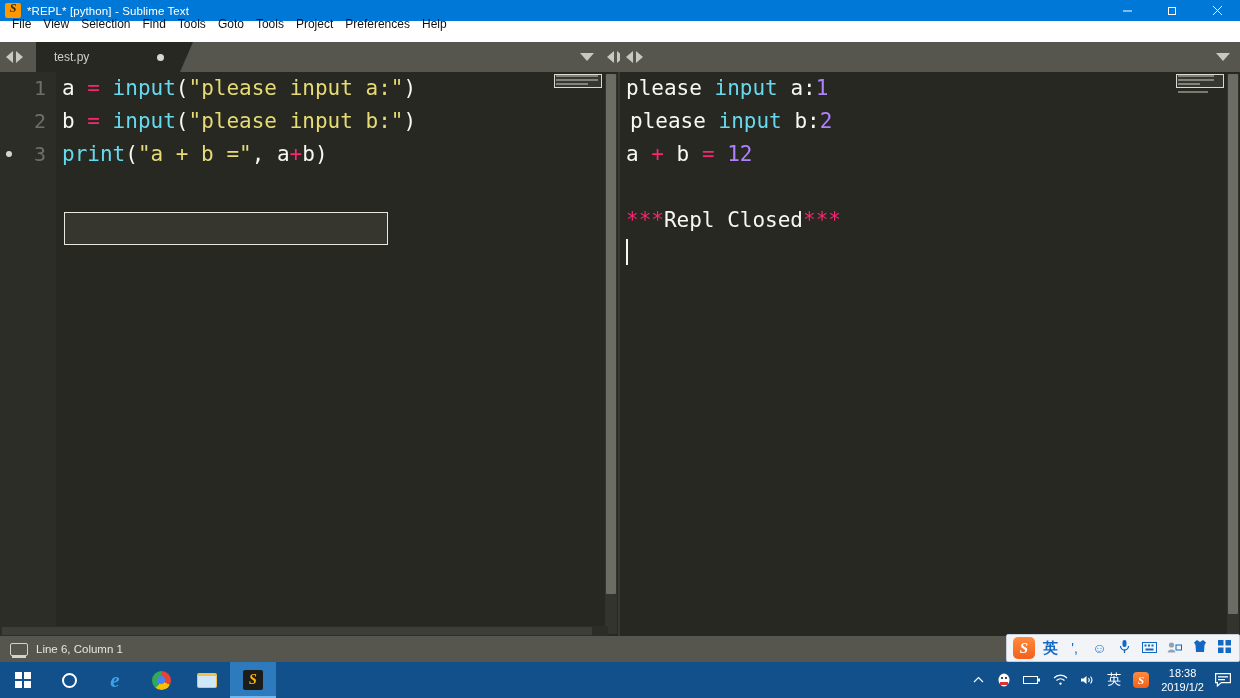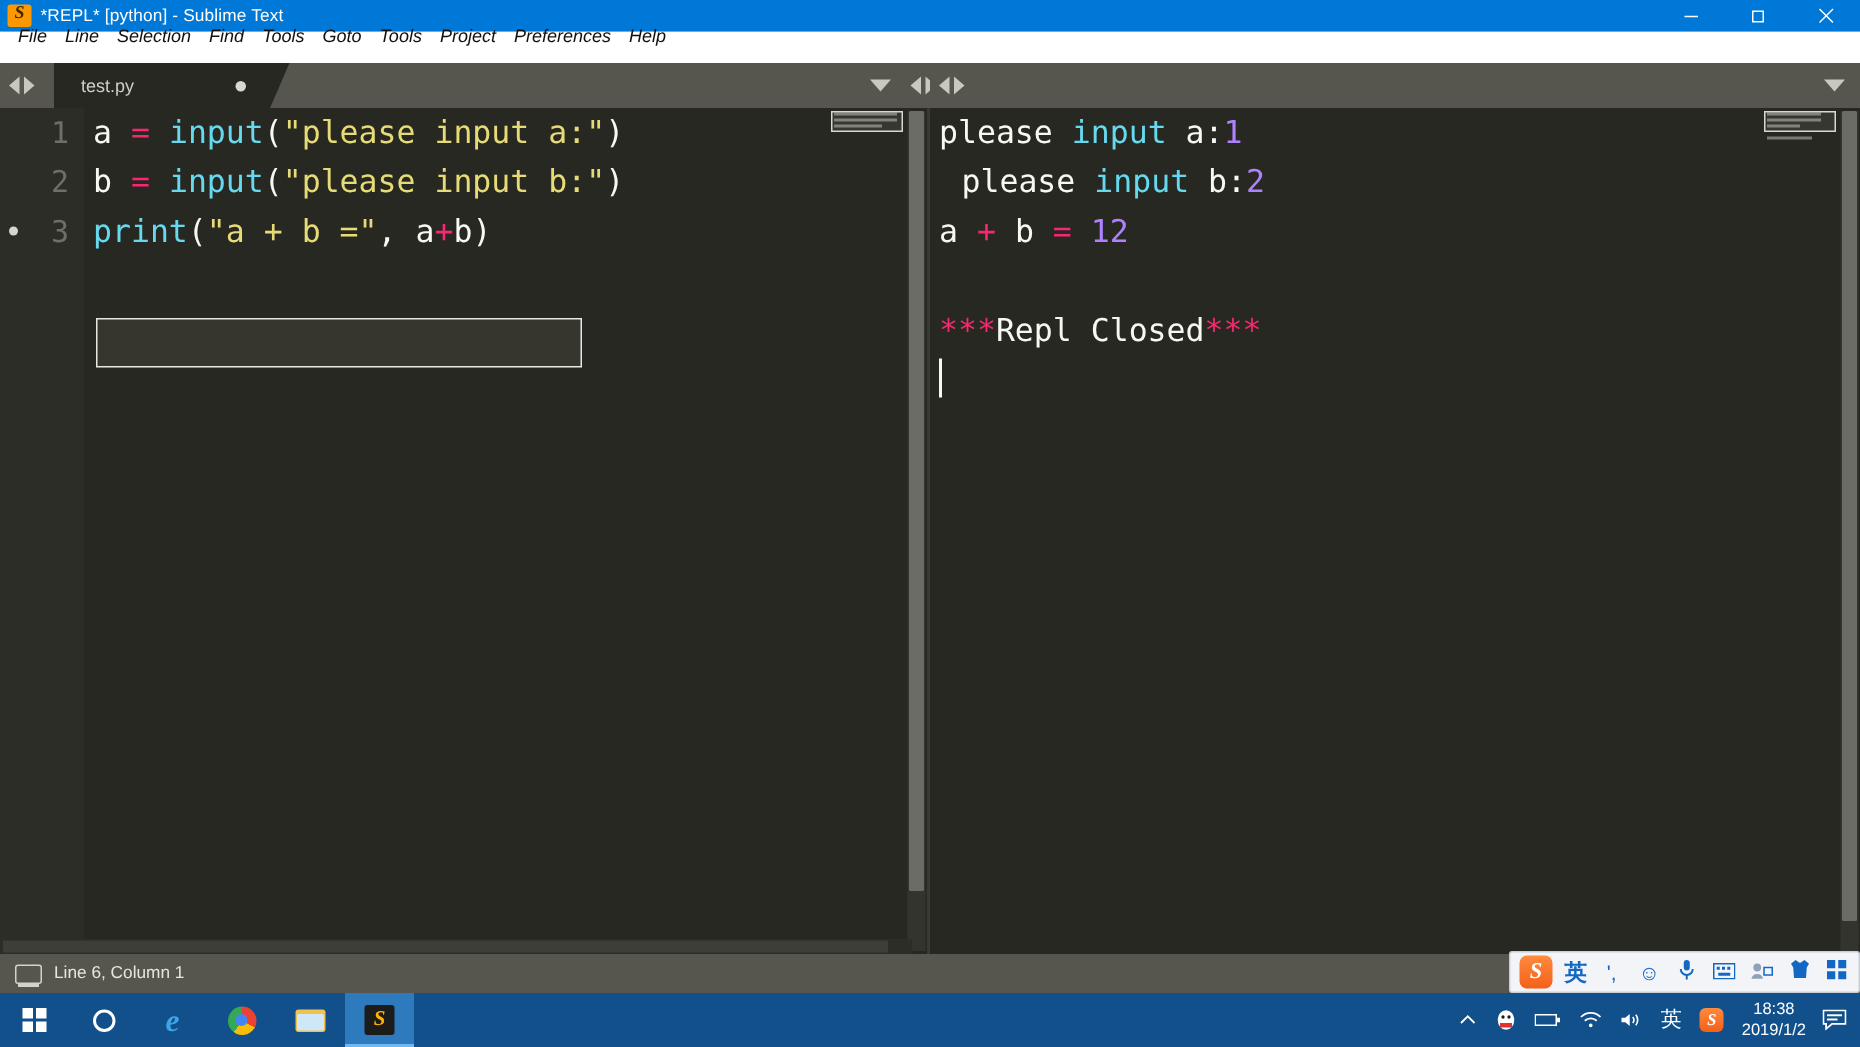--- a/index.html
+++ b/index.html
@@ -36,21 +36,21 @@
     color: #ffffff;
   }
   .tb-btn svg { display: block; }
 
   
   .menubar {
     position: absolute; left: 0; top: 21px; width: 1240px; height: 21px;
     background: #ffffff; display: flex; align-items: center; padding-left: 6px;
   }
   .menu-item {
-    font-size: 12px; color: #111111; padding: 2px 6px 17px 6px; white-space: nowrap; font-style: italic;
+    font-size: 12px; color: #111111; padding: 2px 6px 17px 6px; white-space: nowrap;
   }
 
   
   .tabstrip {
     position: absolute; top: 42px; height: 30px;
     background: #56564e;
   }
   .tabstrip.left  { left: 0px;   width: 628px; }
   .tabstrip.right { left: 620px; width: 620px; }
   .tab-navarrows {
@@ -273,21 +273,21 @@
         <svg width="11" height="11" viewBox="0 0 11 11">
             <line x1="1" y1="1" x2="10" y2="10" stroke="#fff" stroke-width="1"></line>
             <line x1="10" y1="1" x2="1" y2="10" stroke="#fff" stroke-width="1"></line>
           </svg>
       </div>
     </div>
   </div>
 
   <div class="menubar">
     <div class="menu-item">File</div>
-    <div class="menu-item">Line</div>
+    <div class="menu-item">View</div>
     <div class="menu-item">Selection</div>
     <div class="menu-item">Find</div>
     <div class="menu-item">Tools</div>
     <div class="menu-item">Goto</div>
     <div class="menu-item">Tools</div>
     <div class="menu-item">Project</div>
     <div class="menu-item">Preferences</div>
     <div class="menu-item">Help</div>
   </div>
 
@@ -343,21 +343,21 @@
     <div class="hscroll">
       <div class="hthumb"></div>
     </div>
   </div>
 
   <div class="pane-split"></div>
 
   <div class="pane right">
     <div class="codearea" id="code-right" style="padding-left:0">
         <div class="cline" style="padding-left: 6px;"><span class="t-plain">please </span><span class="t-func">input</span><span class="t-plain"> a:</span><span class="t-num">1</span></div>
-        <div class="cline" style="padding-left: 21px;"><span class="t-plain">please </span><span class="t-func">input</span><span class="t-plain"> b:</span><span class="t-num">2</span></div>
+        <div class="cline" style="padding-left: 10px;"><span class="t-plain">please </span><span class="t-func">input</span><span class="t-plain"> b:</span><span class="t-num">2</span></div>
         <div class="cline" style="padding-left: 6px;"><span class="t-plain">a </span><span class="t-op">+</span><span class="t-plain"> b </span><span class="t-op">=</span><span class="t-plain"> </span><span class="t-num">12</span></div>
         <div class="cline" style="padding-left: 6px;"><span class="t-plain"></span></div>
         <div class="cline" style="padding-left: 6px;"><span class="t-op">***</span><span class="t-plain">Repl Closed</span><span class="t-op">***</span></div>
         <div class="cline" style="padding-left: 6px;"><span style="display:inline-block;width:2px;height:26px;background:#f8f8f2;vertical-align:-5px"></span></div>
       </div>
 
     <div class="minimap right">
       <div class="mm-lines">
         <div class="mm-line" style="width:36px"></div>
         <div class="mm-line" style="width:36px"></div>

